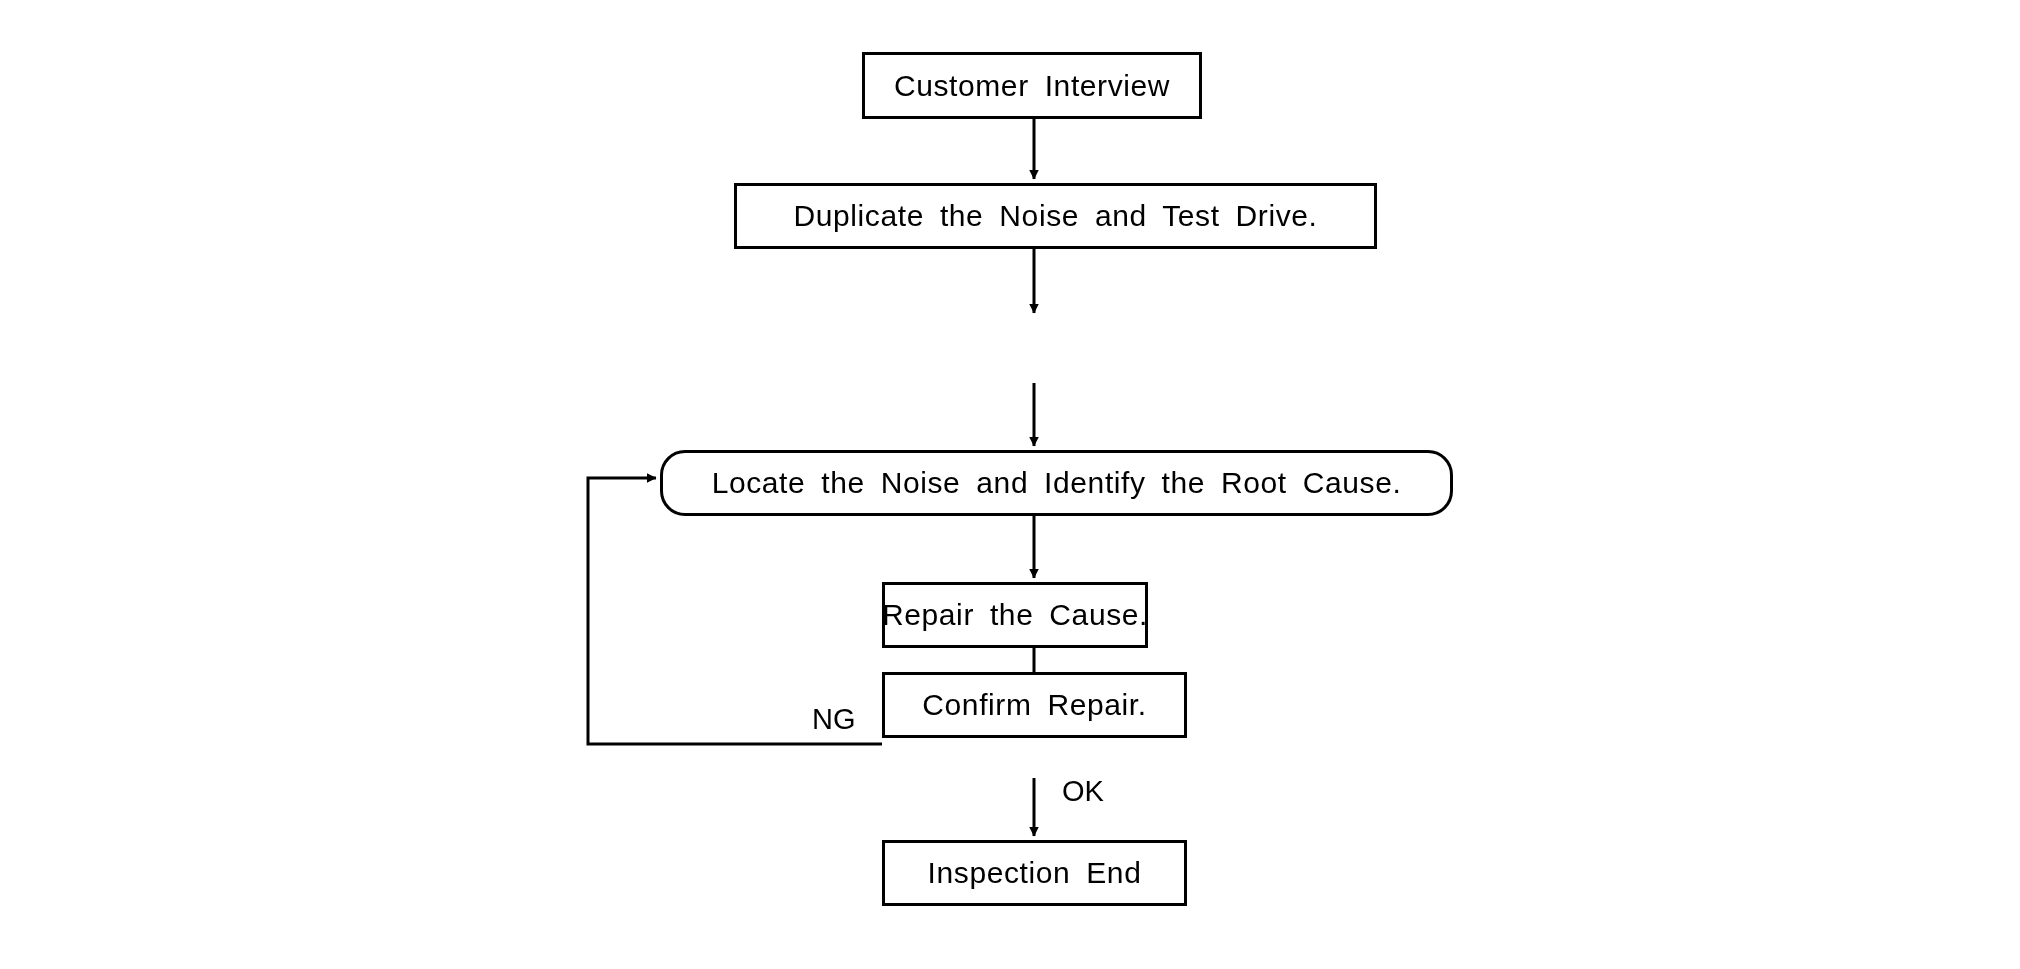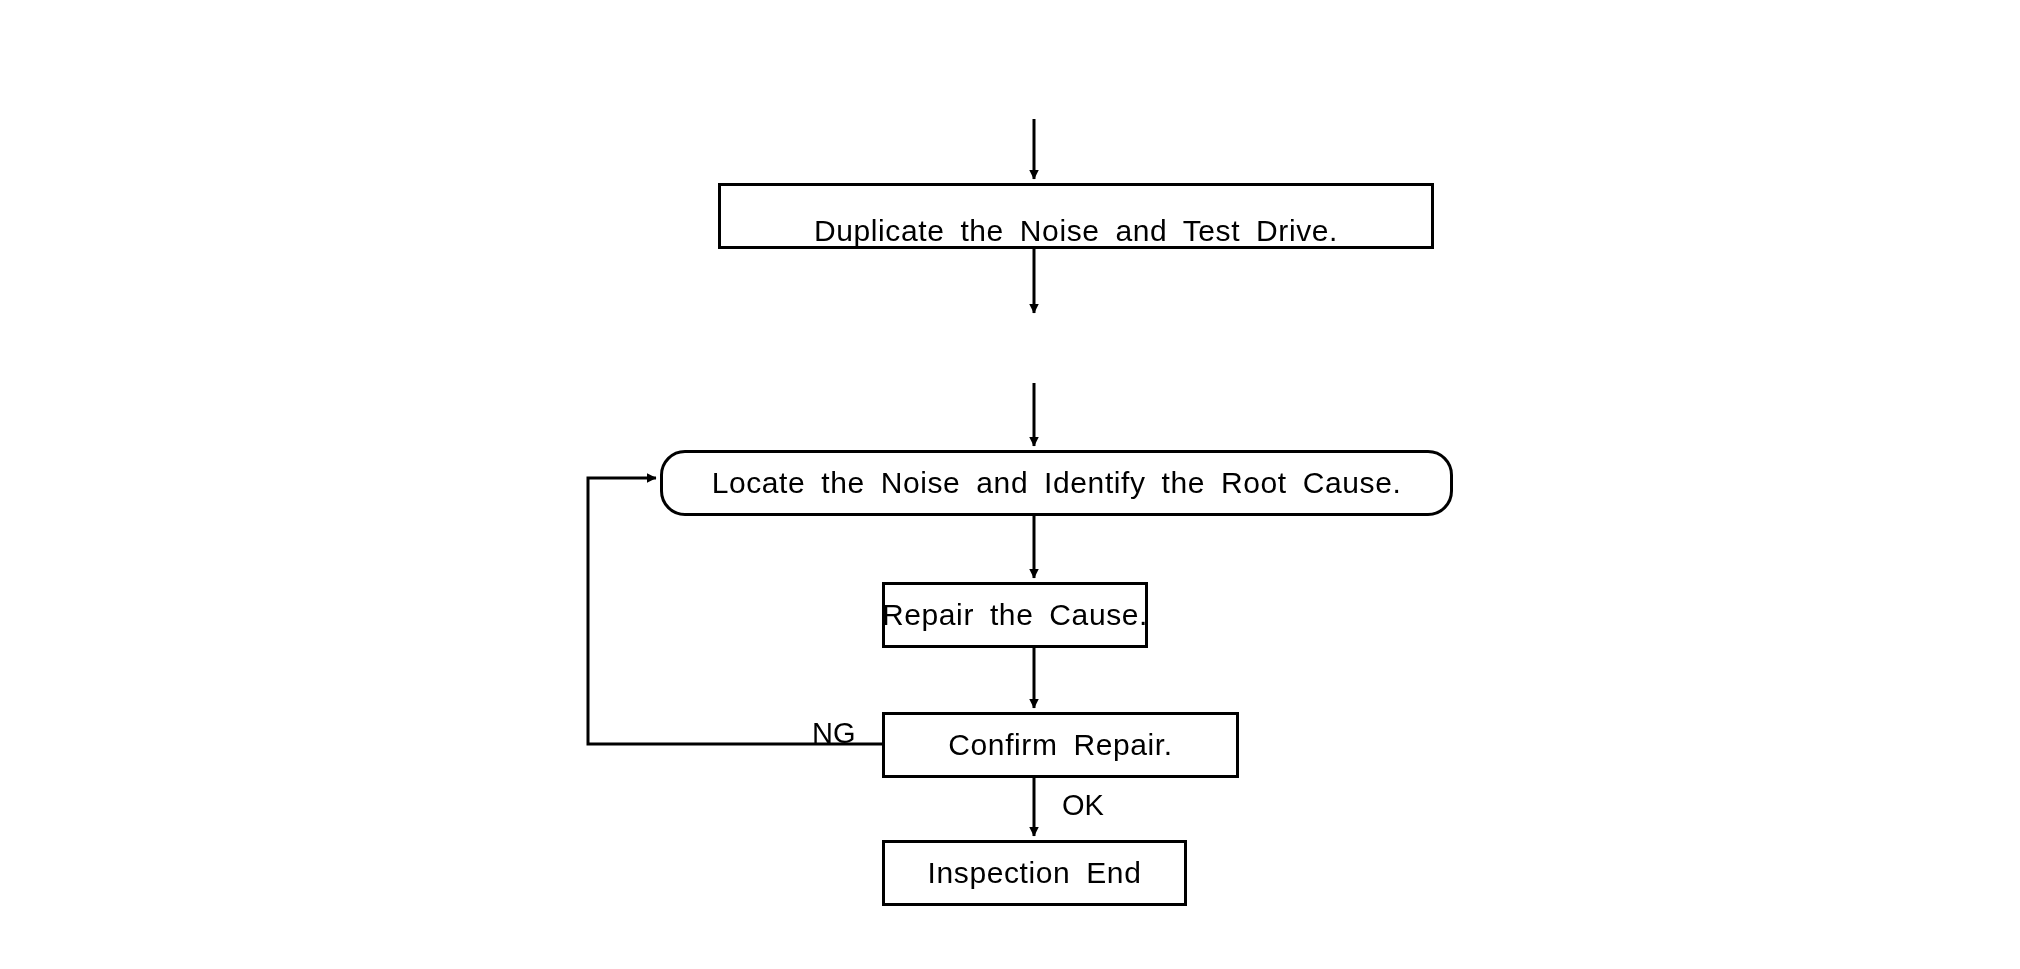--- a/index.html
+++ b/index.html
@@ -43,21 +43,20 @@
     white-space: nowrap;
     color: #000000;
   }
   .edge-label {
     position: absolute;
     font-size: 29px;
     line-height: 1;
     white-space: nowrap;
     color: #000000;
     z-index: 3;
-    margin-top: 14px;
   }
 </style>
 </head>
 <body>
 
 <div id="canvas">
 
   <svg id="flow-svg" viewBox="0 0 2020 969" xmlns="http://www.w3.org/2000/svg">
     <defs>
       <marker id="arrowhead" markerWidth="11" markerHeight="11" refX="9.5" refY="5" orient="auto" markerUnits="userSpaceOnUse">
@@ -73,35 +72,38 @@
 
     <line x1="1034" y1="516" x2="1034" y2="578" stroke="#000000" stroke-width="3" marker-end="url(#arrowhead)"></line>
 
     <line x1="1034" y1="648" x2="1034" y2="708" stroke="#000000" stroke-width="3" marker-end="url(#arrowhead)"></line>
 
     <line x1="1034" y1="778" x2="1034" y2="836" stroke="#000000" stroke-width="3" marker-end="url(#arrowhead)"></line>
 
     <path d="M 882 744 L 588 744 L 588 478 L 656 478" fill="none" stroke="#000000" stroke-width="3" marker-end="url(#arrowhead)"></path>
   </svg>
 
+  <div class="node-box" style="left:862px; top:52px; width:340px; height:67px;">
+    <span class="node-label">Customer Interview</span>
+  </div>
 
-  <div class="node-box" style="left:718px; top:183px; width:716px; height:66px;align-items:flex-end;">
+  <div class="node-box" style="left:734px; top:183px; width:643px; height:66px;">
     <span class="node-label">Duplicate the Noise and Test Drive.</span>
   </div>
 
 
   <div class="node-box" style="left:660px; top:450px; width:793px; height:66px;border-radius:25px;">
     <span class="node-label">Locate the Noise and Identify the Root Cause.</span>
   </div>
 
   <div class="node-box" style="left:882px; top:582px; width:266px; height:66px;">
     <span class="node-label">Repair the Cause.</span>
   </div>
 
-  <div class="node-box" style="left:882px; top:712px; width:357px; height:66px;">
+  <div class="node-box" style="left:882px; top:672px; width:305px; height:66px;">
     <span class="node-label">Confirm Repair.</span>
   </div>
 
   <div class="node-box" style="left:882px; top:840px; width:305px; height:66px;">
     <span class="node-label">Inspection End</span>
   </div>
 
   <div class="edge-label" style="left:812px; top:705px;">NG</div>
 
   <div class="edge-label" style="left:1062px; top:777px;">OK</div>

